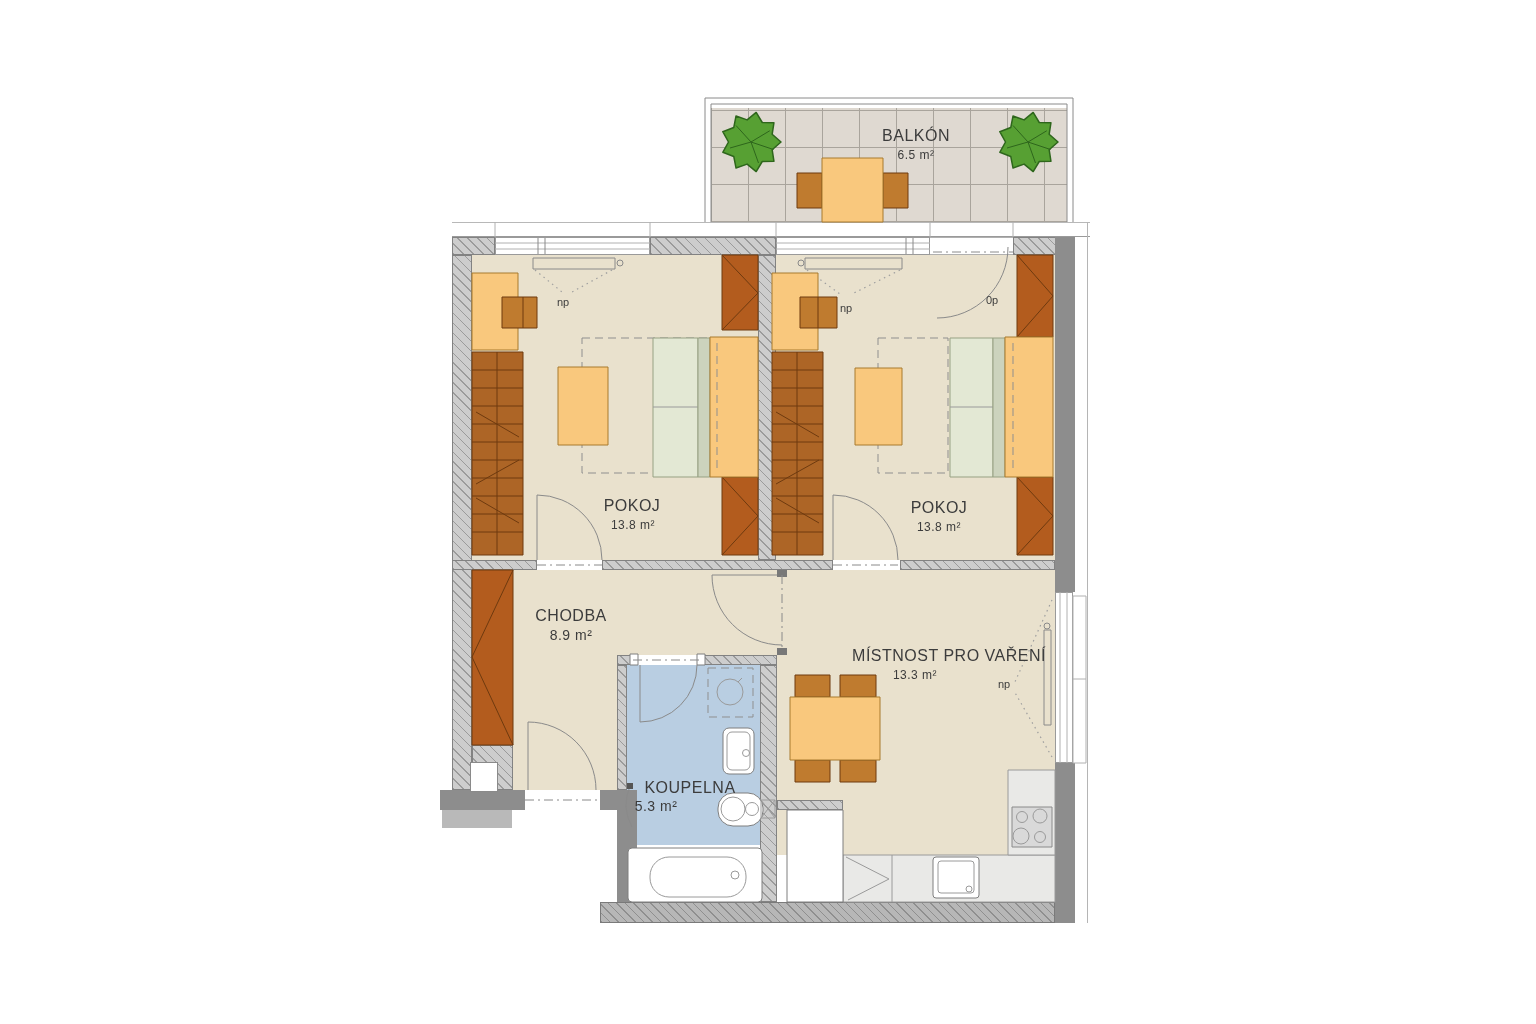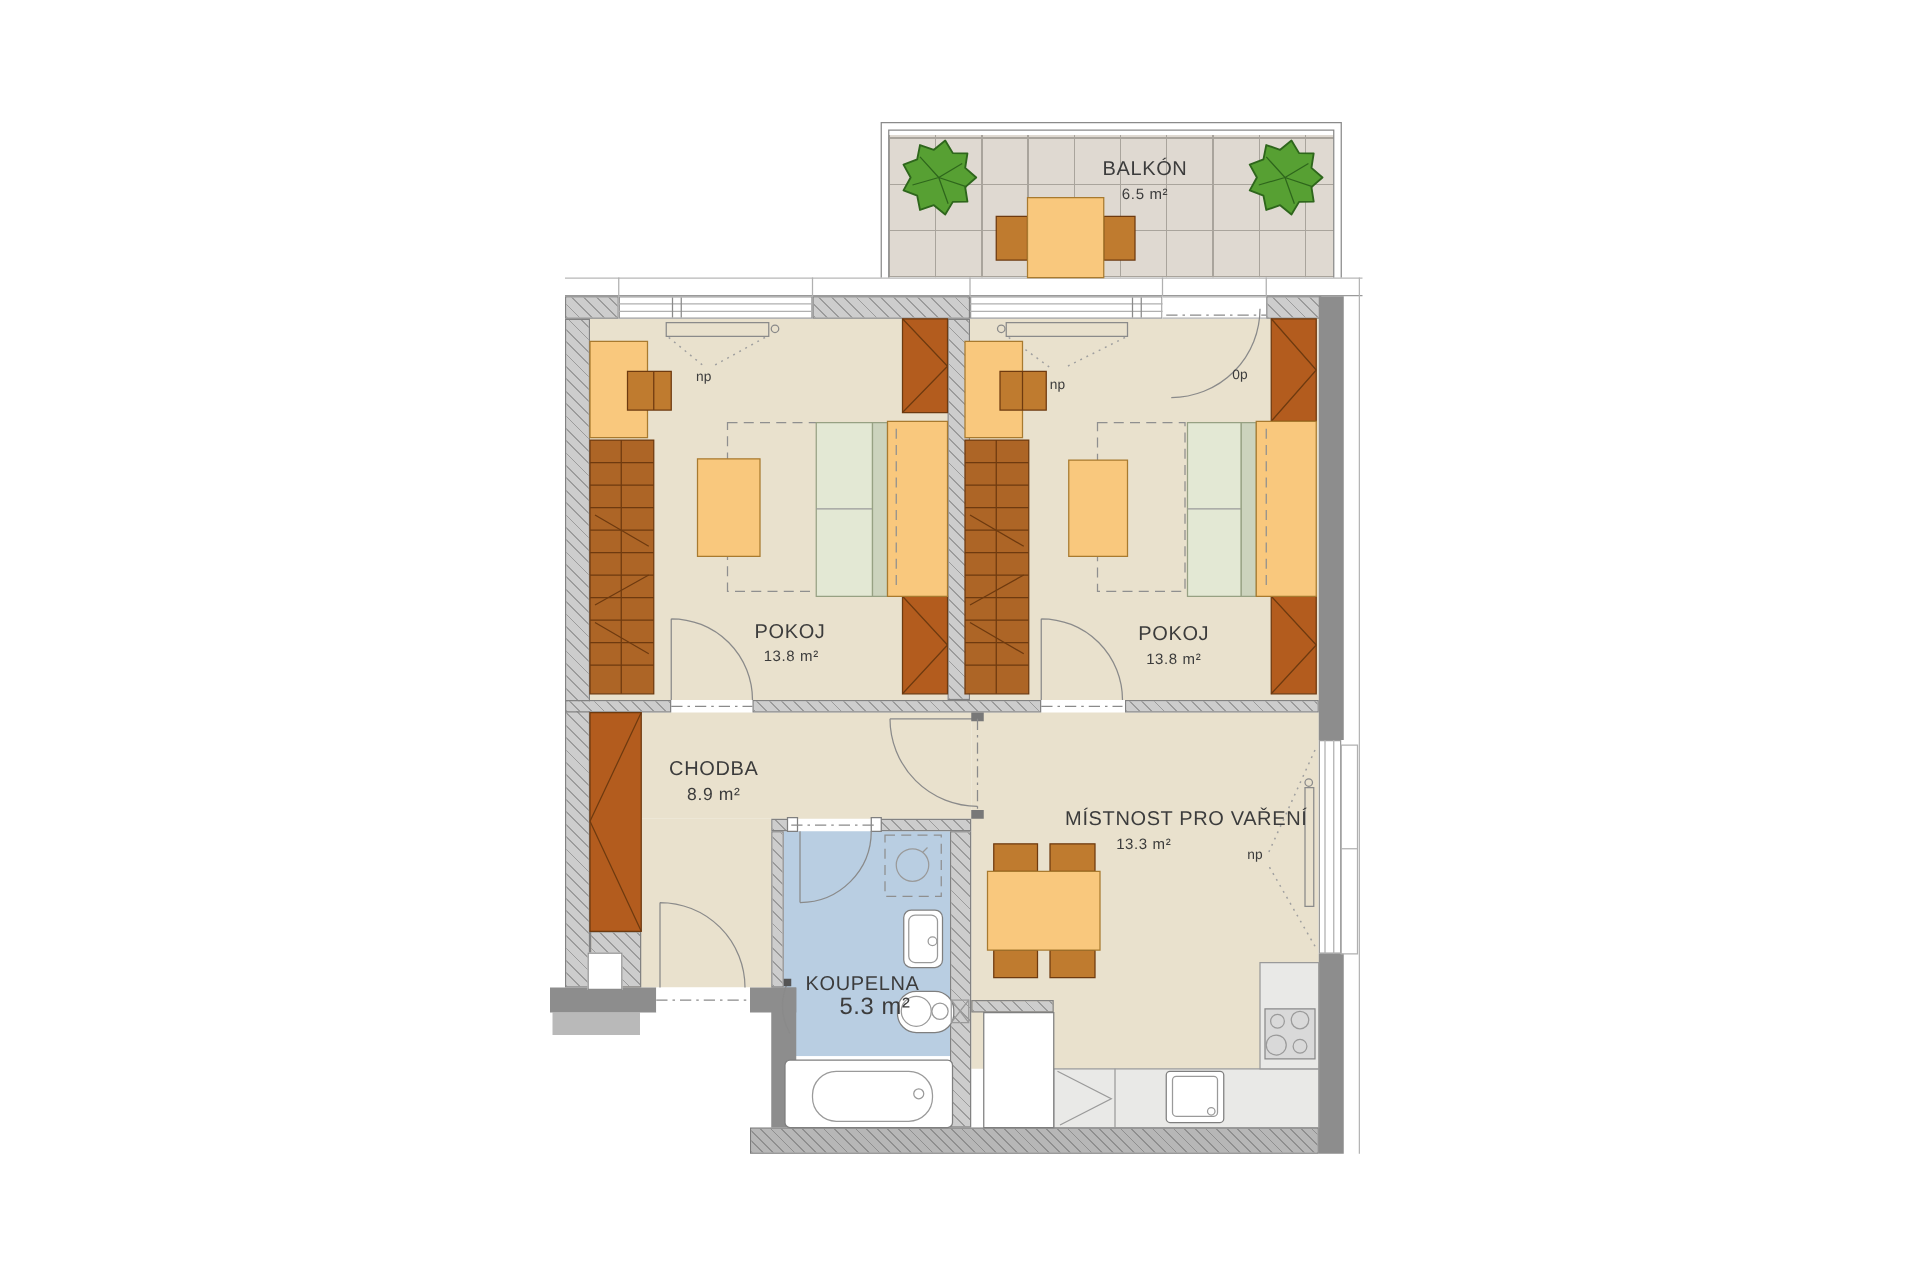--- a/index.html
+++ b/index.html
@@ -321,21 +321,21 @@
   <div class="lbl lbl-name" style="left:632px;top:506px;">POKOJ</div>
   <div class="lbl lbl-area" style="left:633px;top:525px;">13.8 m²</div>
 
   <div class="lbl lbl-name" style="left:939px;top:508px;">POKOJ</div>
   <div class="lbl lbl-area" style="left:939px;top:527px;">13.8 m²</div>
 
   <div class="lbl lbl-name" style="left:571px;top:616px;font-size:16px;">CHODBA</div>
   <div class="lbl lbl-area" style="left:571px;top:635px;font-size:14px;">8.9 m²</div>
 
   <div class="lbl lbl-name" style="left:690px;top:788px;font-size:16px;">KOUPELNA</div>
-  <div class="lbl lbl-area" style="left:700px;top:806px;font-size:19px;">5.3 m²</div>
+  <div class="lbl lbl-area" style="left:656px;top:806px;font-size:14px;">5.3 m²</div>
 
   <div class="lbl lbl-name" style="left:914px;top:656px;font-size:16px;margin-left:35px;">MÍSTNOST PRO VAŘENÍ</div>
   <div class="lbl lbl-area" style="left:915px;top:675px;">13.3 m²</div>
 
   <div class="lbl lbl-anno" style="left:563px;top:302px;">np</div>
   <div class="lbl lbl-anno" style="left:846px;top:308px;">np</div>
   <div class="lbl lbl-anno" style="left:1004px;top:684px;">np</div>
   <div class="lbl lbl-anno" style="left:992px;top:300px;">0p</div>
 
 </div>

